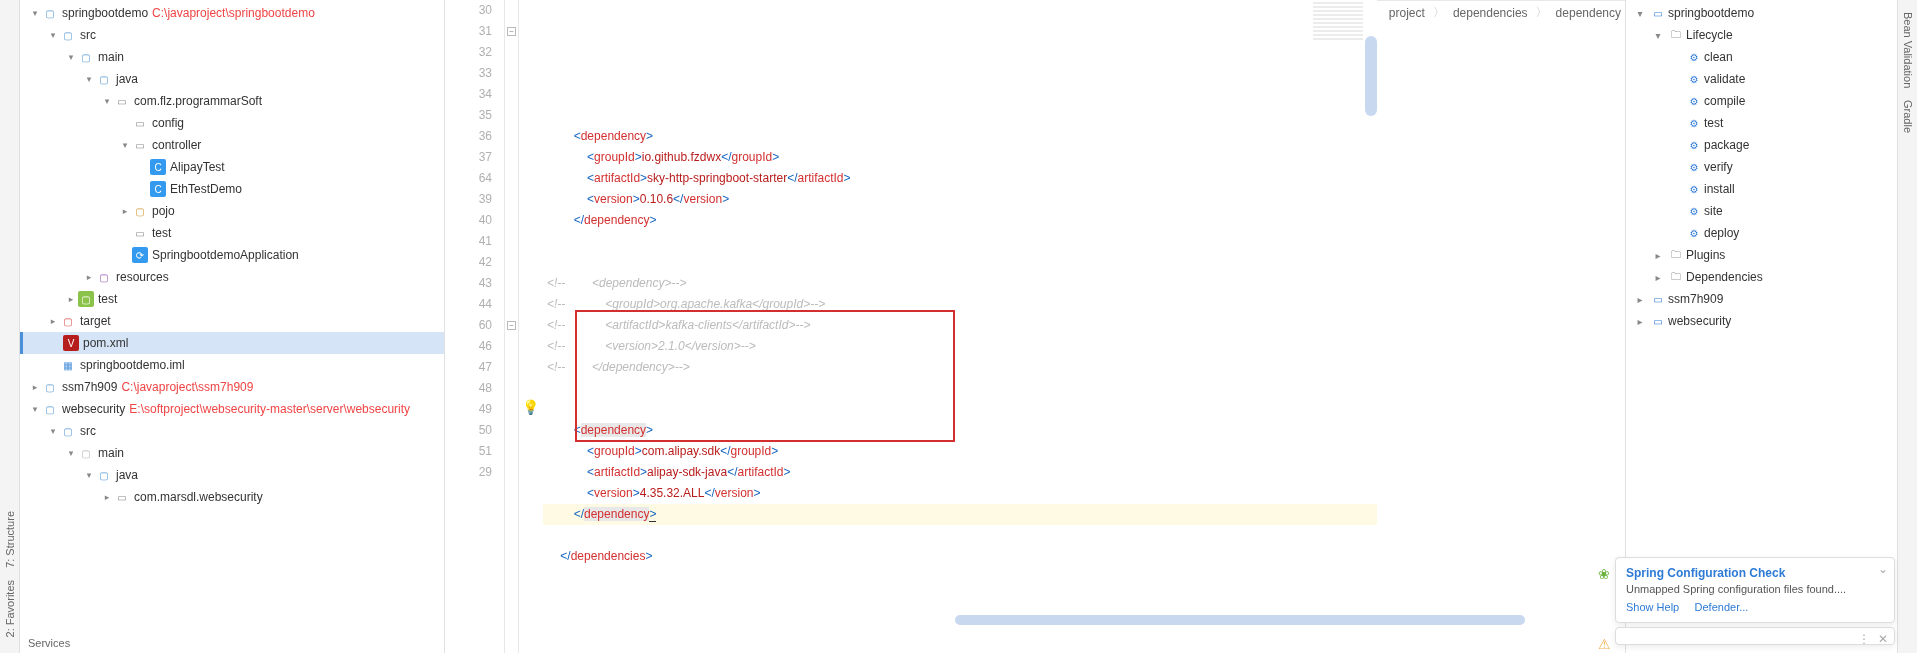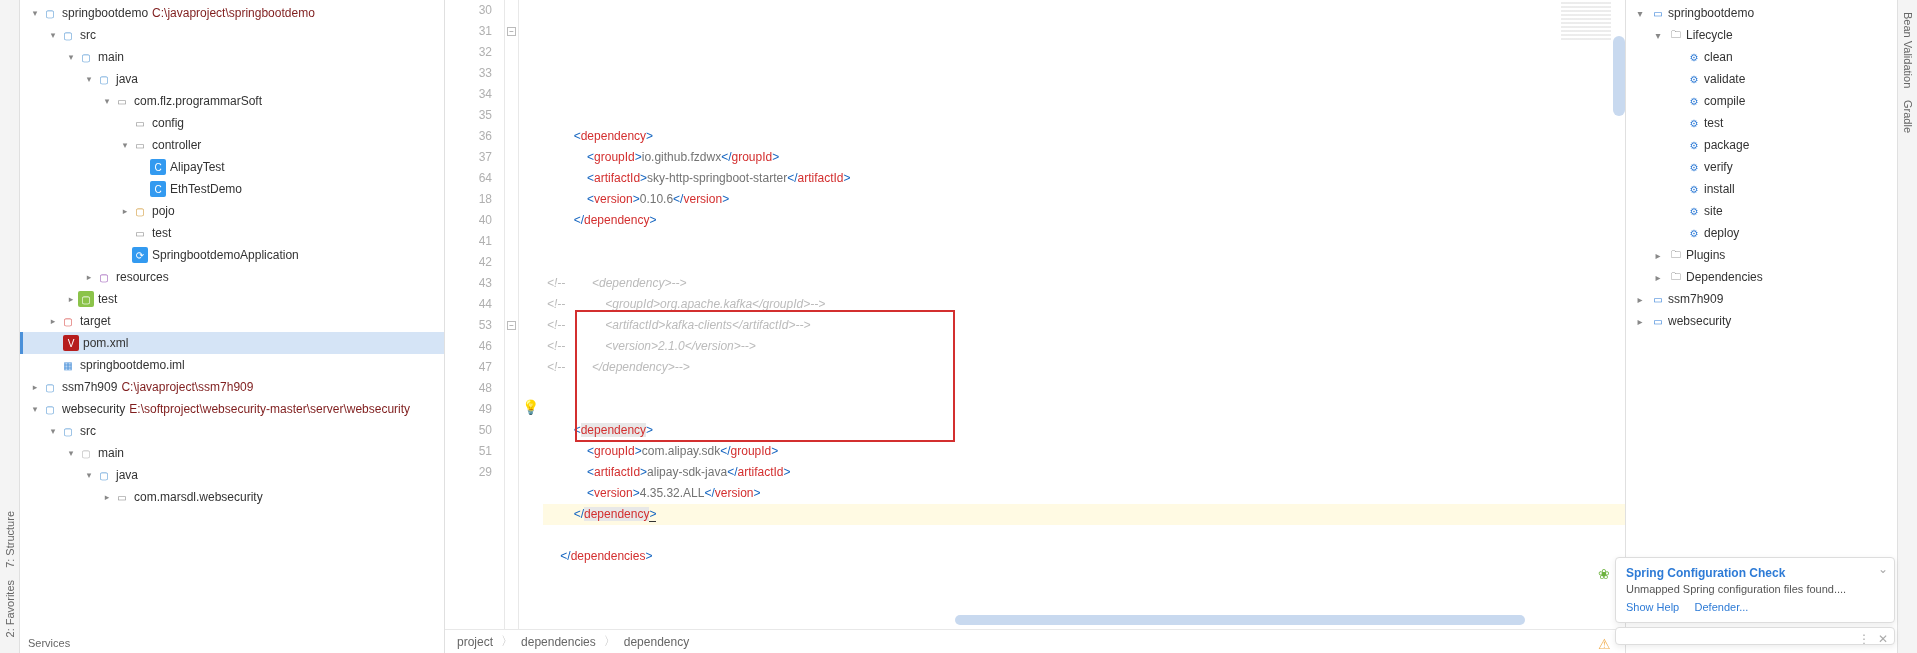--- a/index.html
+++ b/index.html
@@ -15,35 +15,35 @@
 .ic-folder-blue{color:#5b9bd5;background:transparent;font-size:13px}
 .ic-folder-plain{color:#b7b7b7;background:transparent;font-size:13px}
 .ic-folder-orange{color:#d29a3a;background:transparent;font-size:13px}
 .ic-class{background:#339af0;color:#fff;border-radius:50%}
 .ic-pkg{color:#888}
 .ic-target{color:#d9534f;background:transparent;font-size:13px}
 .ic-res{color:#9b59b6}
 .ic-mvn{background:#b61d1d;color:#fff;font-size:9px;width:14px;height:14px}
 .ic-iml{color:#4a90d9}
 .tree-item .label{color:#333}
-.tree-item .path{color:#7f1d1d;margin-left:4px}
-.editor{flex:1;display:flex;flex-direction:column;position:relative;background:#fff}
+.tree-item .path{color:#ef4444;margin-left:4px}
+.editor{flex:1;display:flex;flex-direction:row;position:relative;background:#fff}
 .gutter-code{flex:1;display:flex;overflow:hidden;font-family:Consolas,monospace;font-size:13px}
 .gutter{width:60px;background:#fff;border-right:1px solid #e8e8e8;text-align:right;color:#b0b0b0;padding-right:12px;user-select:none;position:relative}
 .gutter .ln{height:21px;line-height:21px}
 .fold-col{width:14px;border-right:1px solid #e8e8e8;background:#fff;position:relative}
 .fold-col .tick{position:absolute;left:2px;width:9px;height:9px;border:1px solid #bbb;background:#fff;font-size:8px;line-height:7px;text-align:center;color:#888;cursor:pointer}
 .intent-col{width:24px;position:relative}
 .intent-col .bulb{position:absolute;left:3px;font-size:14px}
 .code{flex:1;position:relative;white-space:pre;line-height:21px}
 .code .row{height:21px;padding-left:4px}
 .code .row.cl{background:#fffae3}
 .t-tag{color:#1565c0}
 .t-name{color:#d32f2f}
-.t-text{color:#737373}
+.t-text{color:#b91c1c}
 .t-cmt{color:#bbb;font-style:italic}
 .hl-box{position:absolute;border:2px solid #d32f2f;pointer-events:none}
 .hl-tag{background:#e8e8e8}
 .hscroll{position:absolute;bottom:28px;left:510px;right:100px;height:10px;background:#c8d9ef;border-radius:5px}
 .breadcrumb{height:24px;border-top:1px solid #e8e8e8;display:flex;align-items:center;padding-left:8px;color:#666;font-size:12px}
 .breadcrumb span{padding:0 4px}
 .breadcrumb .sep{color:#bbb}
 .vscroll{position:absolute;right:0;top:36px;width:12px;height:80px;background:#c8d9ef;border-radius:6px}
 .minimap{position:absolute;right:14px;top:0;width:50px;height:40px;opacity:.4;background:repeating-linear-gradient(0deg,#d0d0d0 0 2px,transparent 2px 4px)}
 .right-sidebar{width:20px;background:#f4f4f4;border-left:1px solid #e0e0e0;display:flex;flex-direction:column;align-items:center;padding-top:6px}
@@ -199,27 +199,27 @@
     <div class="gutter" id="gutter">
         <div class="ln">30</div>
         <div class="ln">31</div>
         <div class="ln">32</div>
         <div class="ln">33</div>
         <div class="ln">34</div>
         <div class="ln">35</div>
         <div class="ln">36</div>
         <div class="ln">37</div>
         <div class="ln">64</div>
-        <div class="ln">18</div>
+        <div class="ln">39</div>
         <div class="ln">40</div>
         <div class="ln">41</div>
         <div class="ln">42</div>
         <div class="ln">43</div>
         <div class="ln">44</div>
-        <div class="ln">53</div>
+        <div class="ln">60</div>
         <div class="ln">46</div>
         <div class="ln">47</div>
         <div class="ln">48</div>
         <div class="ln">49</div>
         <div class="ln">50</div>
         <div class="ln">51</div>
         <div class="ln">29</div>
       </div>
     <div class="fold-col" id="foldcol">
         <div class="tick" style="top: 27px;">−</div>

